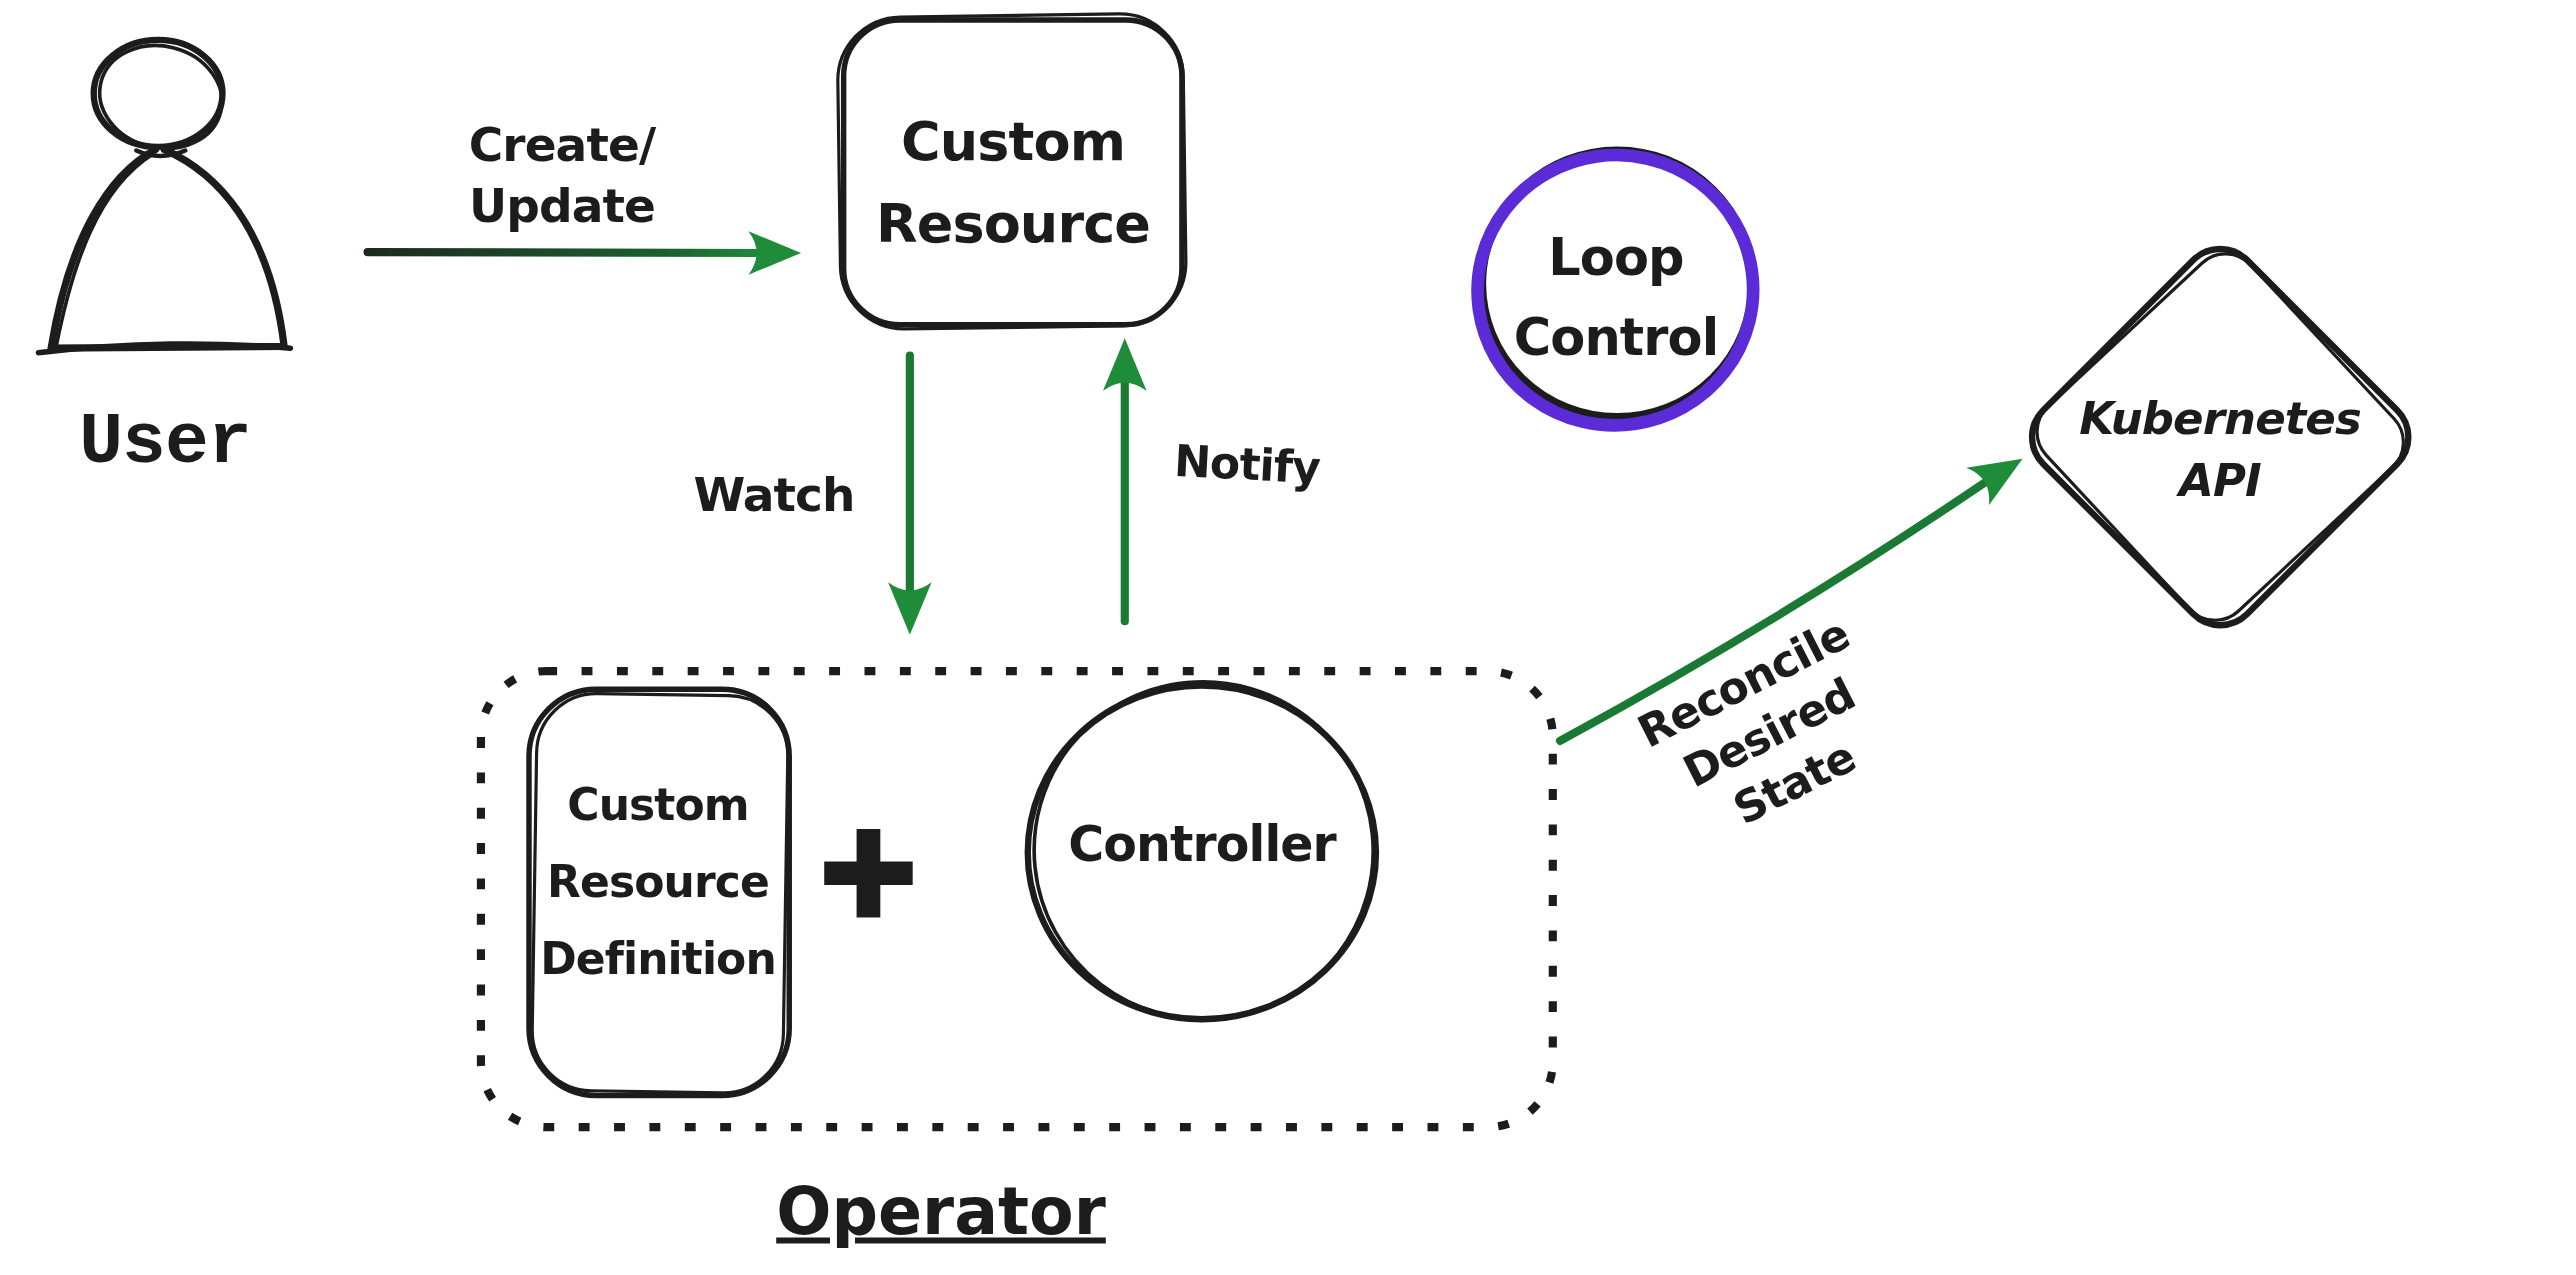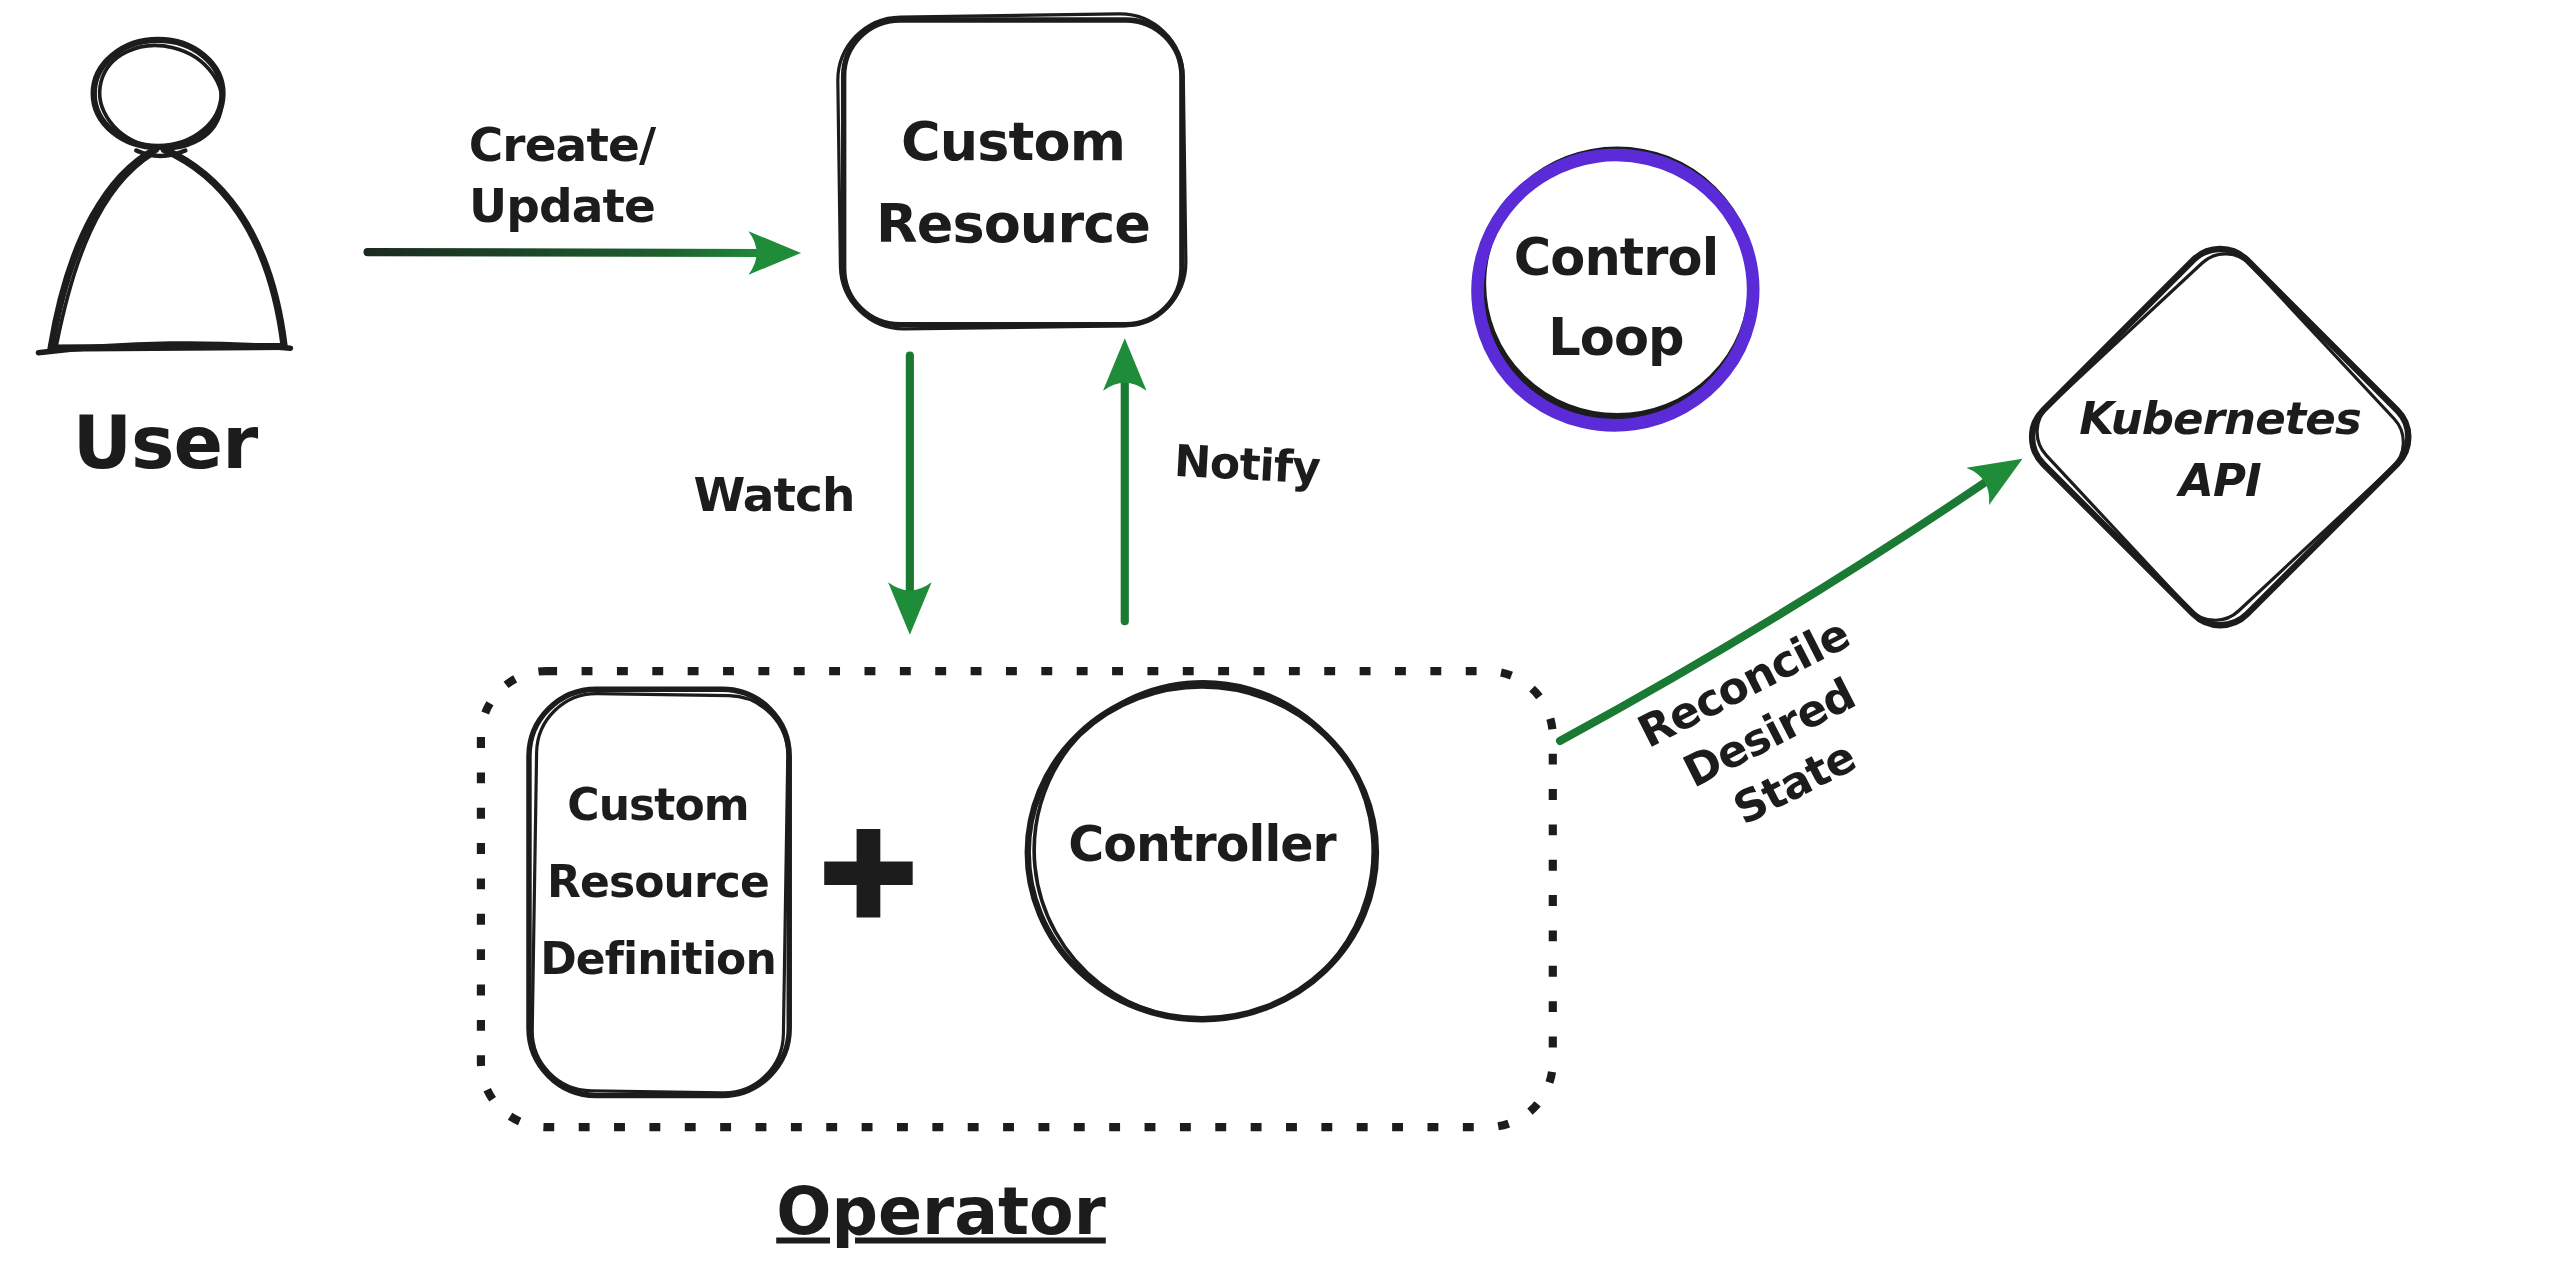--- a/index.html
+++ b/index.html
@@ -105,39 +105,39 @@
       <path class="aline" d="M 1720 817 Q 1968 682 2196 527"></path>
       <path class="ahead" transform="translate(2230,506) rotate(-31.5)" d="M 0 0 L -58 -24 Q -40 0 -58 24 Z"></path>
     </g>
 
     <g>
       <rect class="ink-line" x="2289" y="323" width="318" height="318" rx="42" stroke-width="7" transform="rotate(45 2448 482)"></rect>
       <rect class="ink-line" x="2294" y="328" width="308" height="308" rx="38" stroke-width="3.5" transform="rotate(47 2448 482)"></rect>
     </g>
   </svg>
 
-  <div class="label lbl-user" style="left:165px;top:442px;">User</div>
+  <div class="label lbl-user" style="left:165px;top:442px;font-family:Liberation Mono, monospace;">User</div>
 
   <div class="label lbl-create" style="left:562px;top:175px;">
     <span class="line">Create/</span>
     <span class="line">Update</span>
   </div>
 
   <div class="label lbl-cr" style="left:1013px;top:183px;">
     <span class="line">Custom</span>
     <span class="line">Resource</span>
   </div>
 
   <div class="label lbl-watch" style="left:774px;top:494px;">Watch</div>
 
   <div class="label lbl-notify" style="left:1247px;top:464px;">Notify</div>
 
   <div class="label lbl-control" style="left:1616px;top:298px;">
+    <span class="line">Loop</span>
     <span class="line">Control</span>
-    <span class="line">Loop</span>
   </div>
 
   <div class="label lbl-crd" style="left:658px;top:881px;">
     <span class="line">Custom</span>
     <span class="line">Resource</span>
     <span class="line">Definition</span>
   </div>
 
   <div class="label lbl-plus" style="left:868px;top:869px;">+</div>
 

